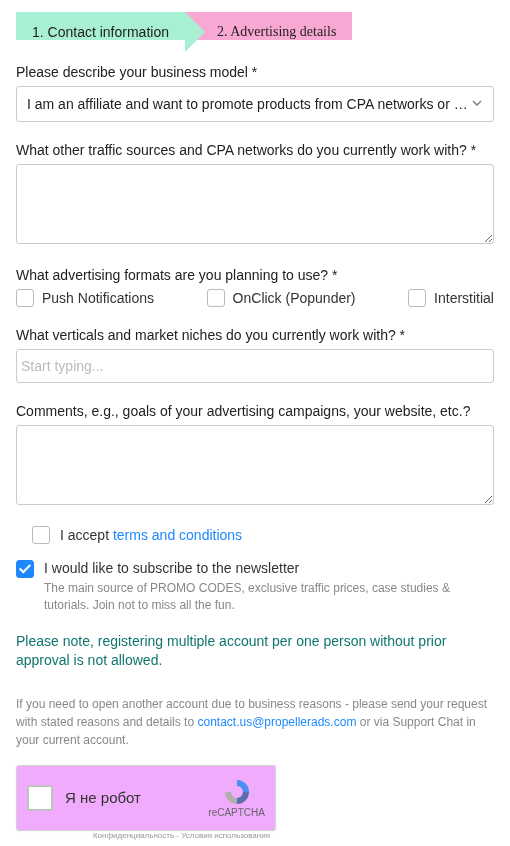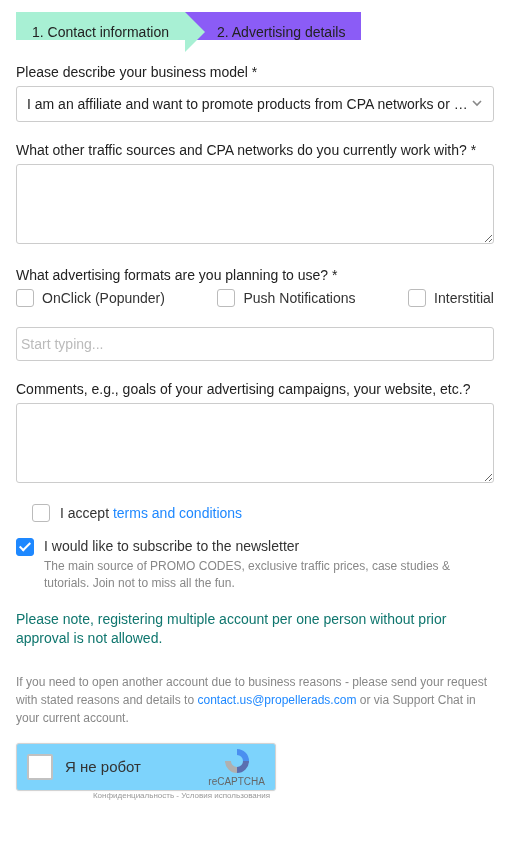--- a/index.html
+++ b/index.html
@@ -1,42 +1,42 @@
 <!DOCTYPE html>
 <html><head>
 <meta charset="utf-8">
 <style>
 * { box-sizing: border-box; margin: 0; padding: 0; }
 body { font-family: Arial, Helvetica, sans-serif; font-size: 14px; color: #333; background: #fff; width: 510px; padding: 0 16px 20px; }
 .steps { display: flex; margin-bottom: 24px; margin-top: 12px; }
 .step { height: 28px; line-height: 40px; padding: 0 16px; font-size: 14px; color: #222; position: relative; }
 .step1 { background: #a8f0d4; }
 .step1::after { content: ""; position: absolute; right: -20px; top: 0; border-left: 20px solid #a8f0d4; border-top: 20px solid transparent; border-bottom: 20px solid transparent; z-index: 2; }
-.step2 { background: #8b5cf6; padding-left: 32px; }
+.step2 { background: #f9a8d4; padding-left: 32px; font-family: Liberation Serif, serif; }
 .label { display: block; margin-bottom: 6px; color: #222; }
 .req::after { content: " *"; }
 .field { margin-bottom: 18px; margin-top: 20px; }
 .select { display: flex; align-items: center; width: 100%; height: 36px; border: 1px solid #ccc; border-radius: 3px; padding: 0 10px; background: #fff; cursor: pointer; }
 .select-text { flex: 1; white-space: nowrap; overflow: hidden; text-overflow: ellipsis; color: #222; }
 .chev { color: #888; }
 textarea.big { width: 100%; height: 80px; border: 1px solid #ccc; border-radius: 3px; padding: 8px; font-family: inherit; font-size: 14px; resize: both; }
 .checkbox-row { display: flex; justify-content: space-between; gap: 8px; }
 .check-item { display: flex; align-items: center; gap: 8px; }
 .cbox { width: 18px; height: 18px; border: 1px solid #bbb; border-radius: 3px; flex-shrink: 0; background: #fff; }
 .cbox.checked { background: #1e88ff; border-color: #1e88ff; position: relative; }
 .cbox.checked::after { content: ""; position: absolute; left: 5px; top: 1px; width: 4px; height: 9px; border: solid #fff; border-width: 0 2px 2px 0; transform: rotate(45deg); }
 input.text-input { width: 100%; height: 34px; border: 1px solid #ccc; border-radius: 3px; padding: 0 4px; font-family: inherit; font-size: 14px; }
 input.text-input::placeholder { color: #bbb; }
 .accept-row { display: flex; align-items: center; gap: 10px; margin-bottom: 16px; margin-top: 10px; padding-left: 16px; }
 .link { color: #1e88ff; text-decoration: none; }
 .sub-row { display: flex; align-items: flex-start; gap: 10px; margin-bottom: 18px; }
 .sub-text { font-size: 12px; color: #888; line-height: 1.4; margin-top: 4px; }
 .note-strong { color: #0f766e; margin-bottom: 24px; line-height: 1.4; }
 .note-muted { font-size: 12px; color: #888; line-height: 1.5; margin-bottom: 16px; }
-.recaptcha { width: 260px; height: 48px; border: 1px solid #d3d3d3; border-radius: 3px; box-shadow: 0 0 2px rgba(0,0,0,0.08); display: flex; align-items: center; padding: 4px 10px; background: #7dd3fc; margin-bottom: 24px; }
+.recaptcha { width: 260px; height: 66px; border: 1px solid #d3d3d3; border-radius: 3px; box-shadow: 0 0 2px rgba(0,0,0,0.08); display: flex; align-items: center; padding: 4px 10px; background: #f0abfc; margin-bottom: 24px; }
 .recaptcha .rbox { width: 26px; height: 26px; border: 2px solid #c1c1c1; border-radius: 2px; background: #fff; margin-right: 12px; }
 .recaptcha .rlabel { font-size: 15px; color: #333; }
 .recaptcha .rright { margin-left: auto; text-align: center; }
 .recaptcha .rright .rspin { width: 30px; height: 30px; margin: 0 auto; }
 .recaptcha .rright .rname { font-size: 10px; color: #666; }
 .rsmall-row { font-size: 8px; color: #999; text-align: right; margin-top: -24px; margin-bottom: 24px; padding-right: 6px; width: 260px; }
 </style>
 </head>
 <body>
 
@@ -60,34 +60,35 @@
 <div class="field">
   <label class="label req">What other traffic sources and CPA networks do you currently work with?</label>
   <textarea class="big" style=""></textarea>
 </div>
 
 <div class="field">
   <label class="label req">What advertising formats are you planning to use?</label>
   <div class="checkbox-row">
     <div class="check-item">
       <div class="cbox"></div>
-      <span>OnClick (Popunder)</span>
+      <span>Push Notifications</span>
     </div>
     <div class="check-item">
       <div class="cbox"></div>
-      <span>Push Notifications</span>
+      <span>OnClick (Popunder)</span>
     </div>
     <div class="check-item">
       <div class="cbox"></div>
       <span>Interstitial</span>
     </div>
   </div>
 </div>
 
 <div class="field">
+  <label class="label req">What verticals and market niches do you currently work with?</label>
   <input type="text" class="text-input" placeholder="Start typing..." style="">
 </div>
 
 <div class="field">
   <label class="label">Comments, e.g., goals of your advertising campaigns, your website, etc.?</label>
   <textarea class="big" style=""></textarea>
 </div>
 
 <div class="accept-row">
   <div class="cbox"></div>

